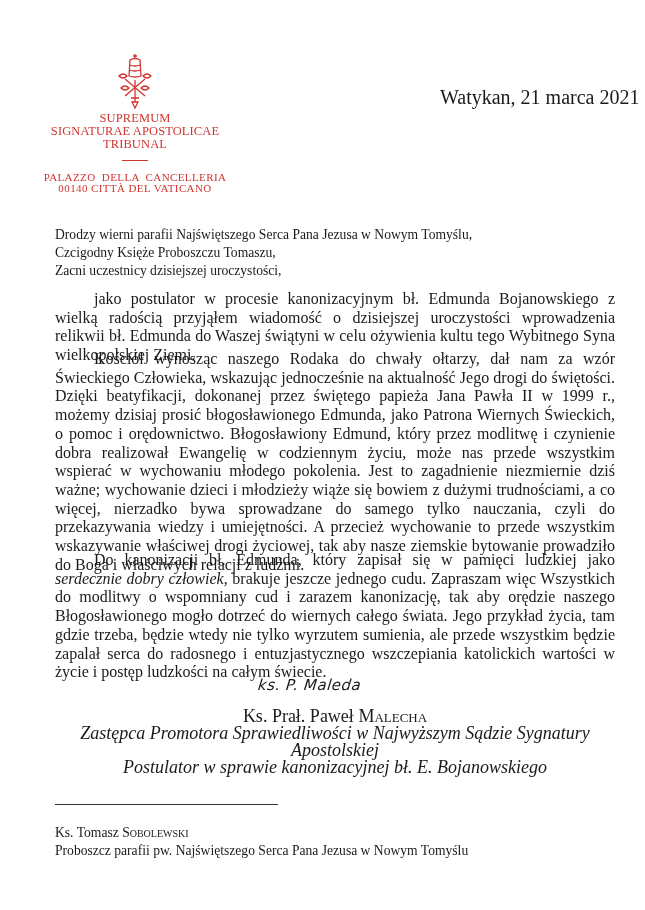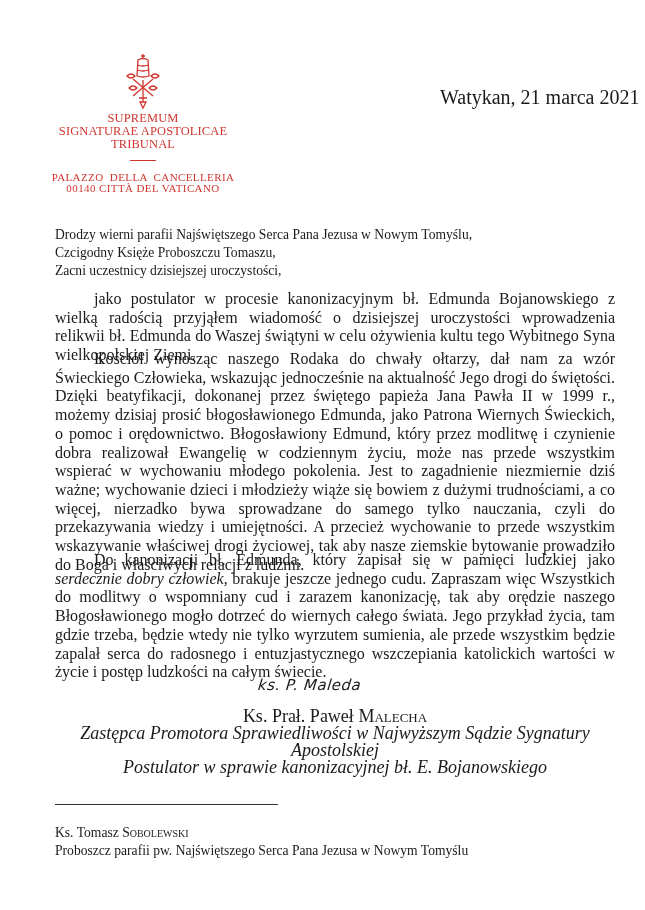--- a/index.html
+++ b/index.html
@@ -1,19 +1,19 @@
 <!DOCTYPE html>
 <html><head>
 <meta charset="utf-8">
 <style>
   html,body{margin:0;padding:0;background:#fff;}
   body{width:645px;height:910px;position:relative;overflow:hidden;
        font-family:"Liberation Serif","DejaVu Serif",serif;color:#1a1a1a;}
   .page{position:absolute;left:0;top:0;width:645px;height:910px;}
-  .header{position:absolute;left:48px;top:52px;width:190px;text-align:center;color:#d0352f;}
+  .header{position:absolute;left:40px;top:52px;width:190px;text-align:center;color:#d0352f;}
   .coat{width:44px;height:58px;margin:0 auto 2px auto;display:block;}
   .tribunal{font-size:12.5px;line-height:13px;letter-spacing:0.1px;}
   .rule{width:26px;height:1px;background:#d0352f;margin:9px auto 11px auto;}
   .address{font-size:11px;line-height:10.5px;letter-spacing:0.4px;}
   .date{position:absolute;left:440px;top:86px;font-size:20px;}
   .salutation{position:absolute;left:55px;top:226px;width:560px;font-size:13.6px;line-height:18px;}
   .body{position:absolute;left:55px;width:560px;font-size:16px;line-height:18.7px;text-align:justify;}
   .body p{margin:0;text-indent:39px;}
   .p1{top:290px;}
   .p2{top:350px;}

